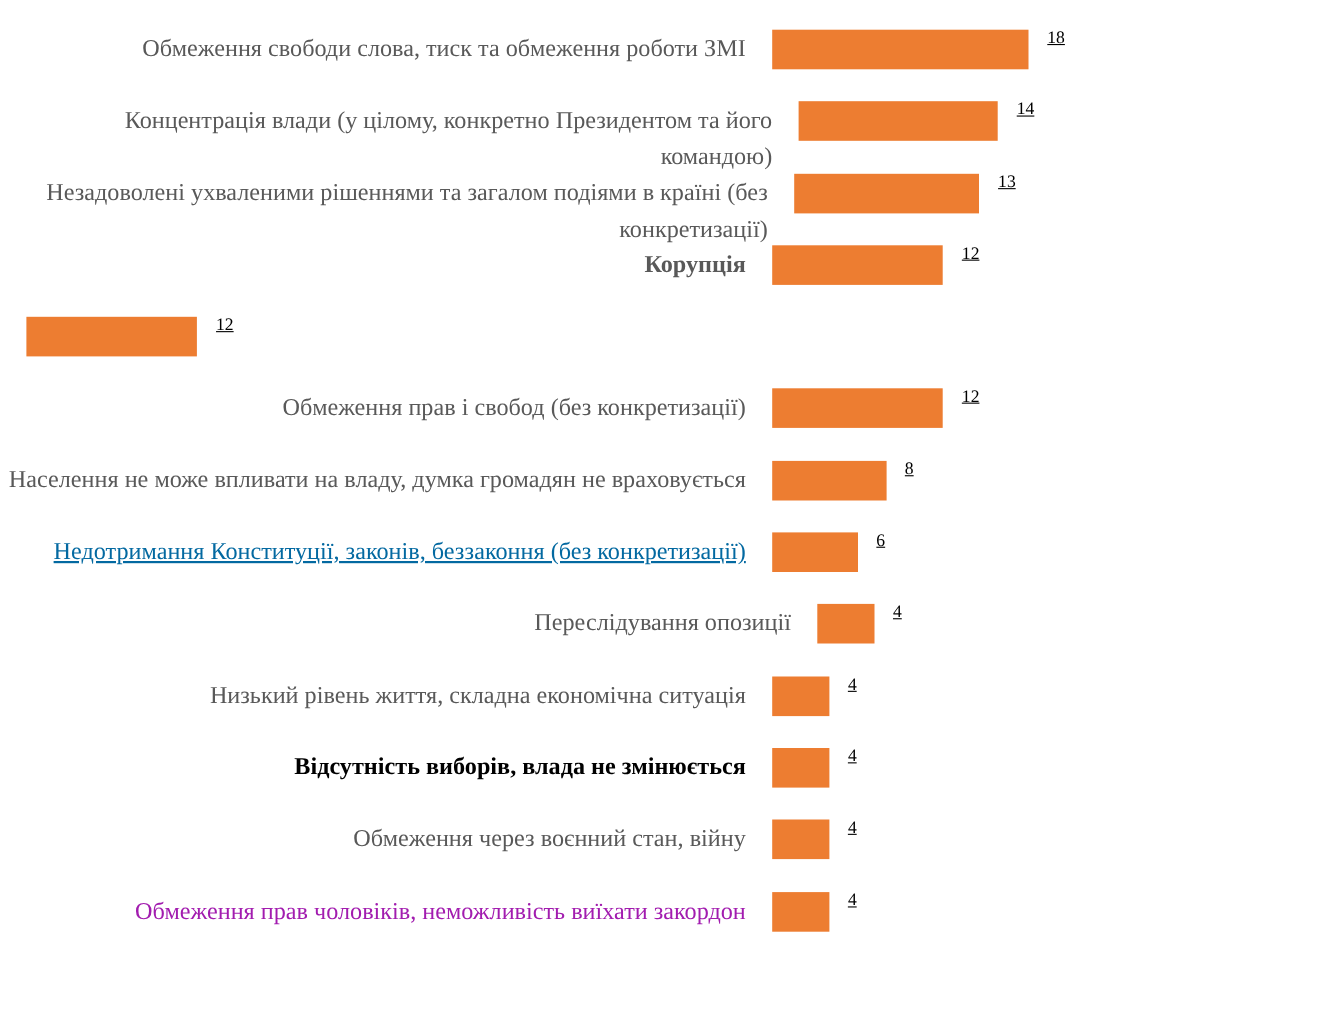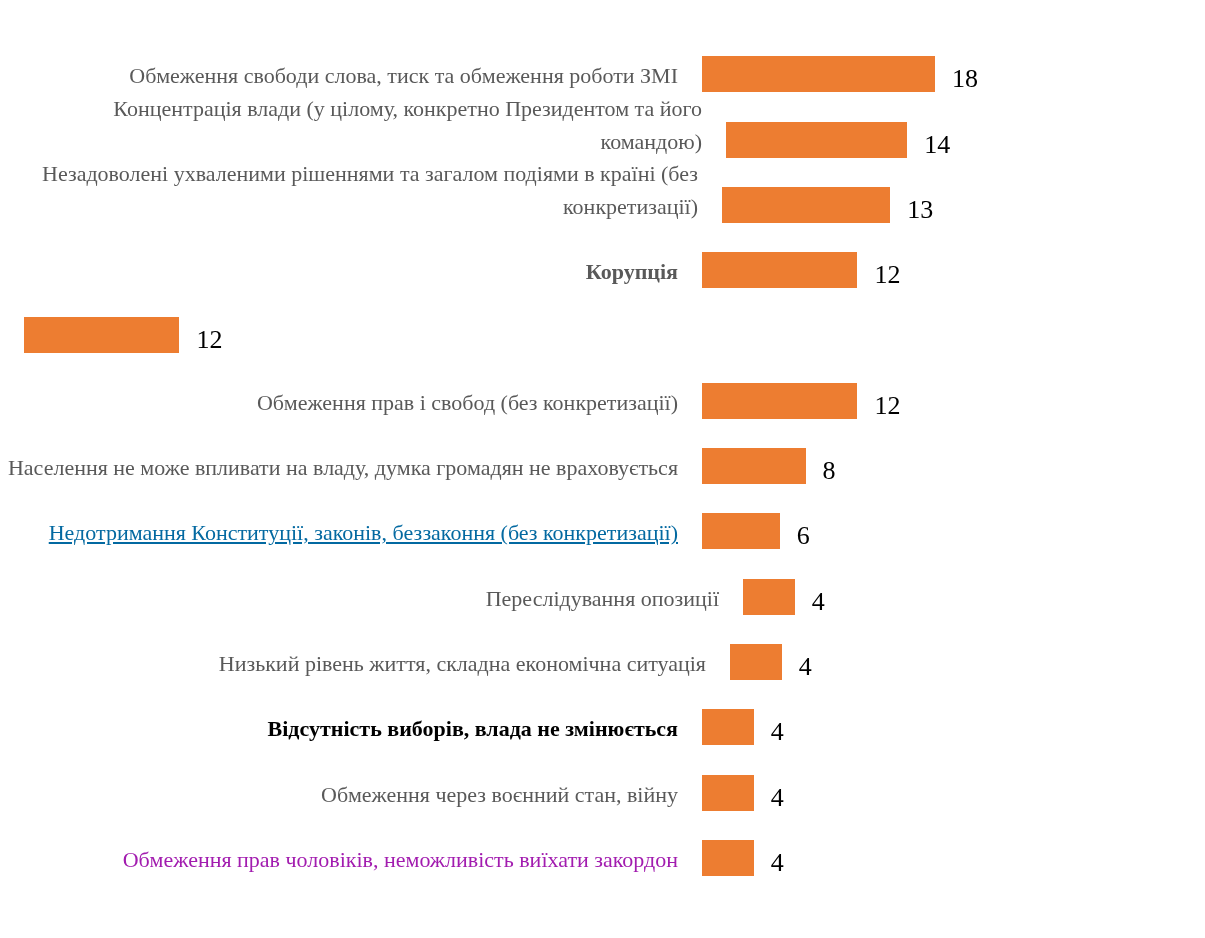--- a/index.html
+++ b/index.html
@@ -12,41 +12,42 @@
     width: 1205px;
     height: 938px;
     background: #ffffff;
     box-sizing: border-box;
     padding-top: 27px;
     font-family: "Liberation Serif", "DejaVu Serif", serif;
     overflow: hidden;
   }
   .row {
     display: flex;
-    align-items: flex-end;
+    align-items: flex-start;
     height: 65.3px;
   }
   .cat-label {
     flex: none;
     width: 678px;
     text-align: right;
     font-size: 22px;
     line-height: 33px;
     letter-spacing: 0;
   }
   .bar {
     flex: none;
     height: 36px;
     margin-left: 24px;
   }
   .value-label {
     flex: none;
     margin-left: 17px;
-    font-size: 26px;
+    font-size: 16px;
     line-height: 1;
+    text-decoration: underline;
   }
 </style>
 </head>
 <body>
 
 <div class="chart" id="chart-root">
     <div class="row">
       <div class="cat-label" style="color: rgb(89, 89, 89);">Обмеження свободи слова, тиск та обмеження роботи ЗМІ</div>
       <div class="bar" style="width: 233.1px; background: rgb(237, 125, 49);"></div>
       <div class="value-label" style="color: rgb(0, 0, 0);">18</div>
@@ -84,31 +85,31 @@
       <div class="cat-label" style="color: #0369a1; text-decoration: underline;">Недотримання Конституції, законів, беззаконня (без конкретизації)</div>
       <div class="bar" style="width: 77.7px; background: rgb(237, 125, 49);"></div>
       <div class="value-label" style="color: rgb(0, 0, 0);">6</div>
     </div>
     <div class="row">
       <div class="cat-label" style="color: rgb(89, 89, 89); padding-left: 41px;">Переслідування опозиції</div>
       <div class="bar" style="width: 51.8px; background: rgb(237, 125, 49);"></div>
       <div class="value-label" style="color: rgb(0, 0, 0);">4</div>
     </div>
     <div class="row">
-      <div class="cat-label" style="color: rgb(89, 89, 89); margin-left: 28px;">Низький рівень життя, складна економічна ситуація</div>
+      <div class="cat-label" style="color: rgb(89, 89, 89);">Низький рівень життя, складна економічна ситуація</div>
       <div class="bar" style="width: 51.8px; background: rgb(237, 125, 49);"></div>
       <div class="value-label" style="color: rgb(0, 0, 0);">4</div>
     </div>
     <div class="row">
       <div class="cat-label" style="color: #000000; font-weight: bold;">Відсутність виборів, влада не змінюється</div>
       <div class="bar" style="width: 51.8px; background: rgb(237, 125, 49);"></div>
       <div class="value-label" style="color: rgb(0, 0, 0);">4</div>
     </div>
     <div class="row">
-      <div class="cat-label" style="color: rgb(89, 89, 89); margin-top: 48px;">Обмеження через воєнний стан, війну</div>
+      <div class="cat-label" style="color: rgb(89, 89, 89);">Обмеження через воєнний стан, війну</div>
       <div class="bar" style="width: 51.8px; background: rgb(237, 125, 49);"></div>
       <div class="value-label" style="color: rgb(0, 0, 0);">4</div>
     </div>
     <div class="row">
       <div class="cat-label" style="color: #a21caf;">Обмеження прав чоловіків, неможливість виїхати закордон</div>
       <div class="bar" style="width: 51.8px; background: rgb(237, 125, 49);"></div>
       <div class="value-label" style="color: rgb(0, 0, 0);">4</div>
     </div>
   </div>
 

